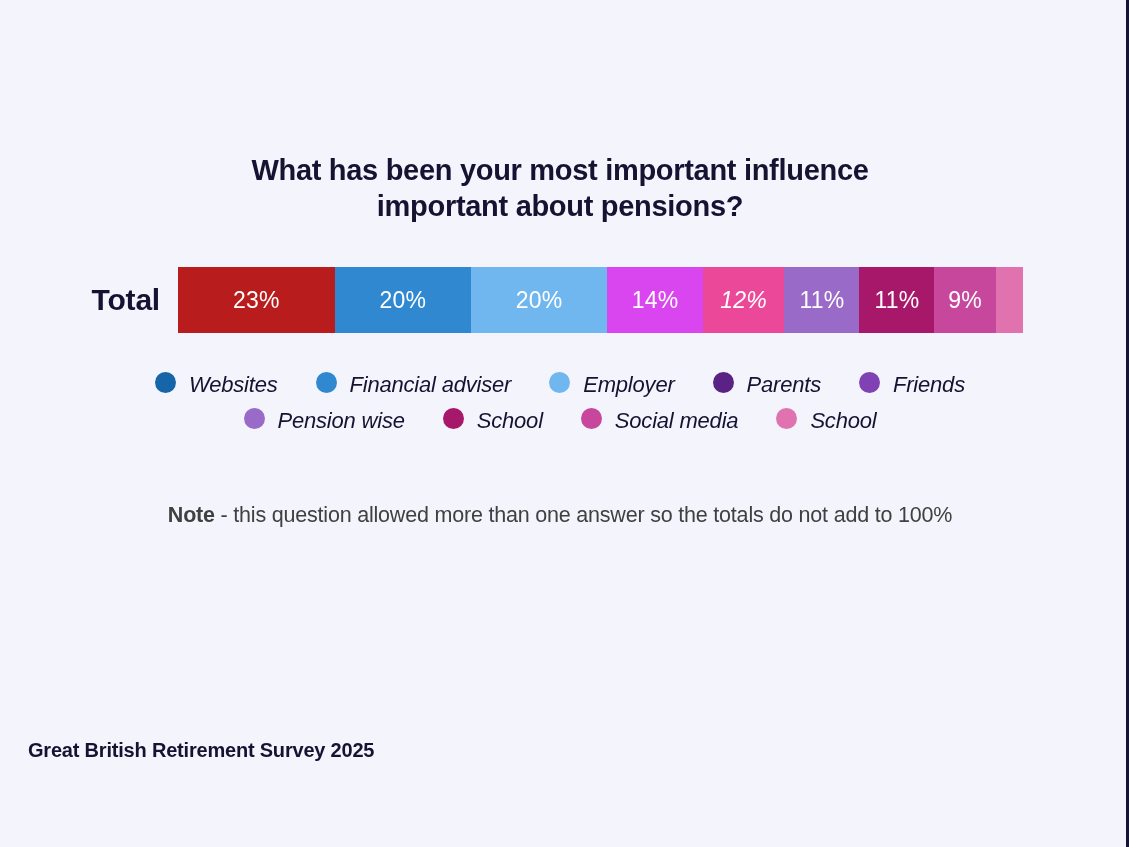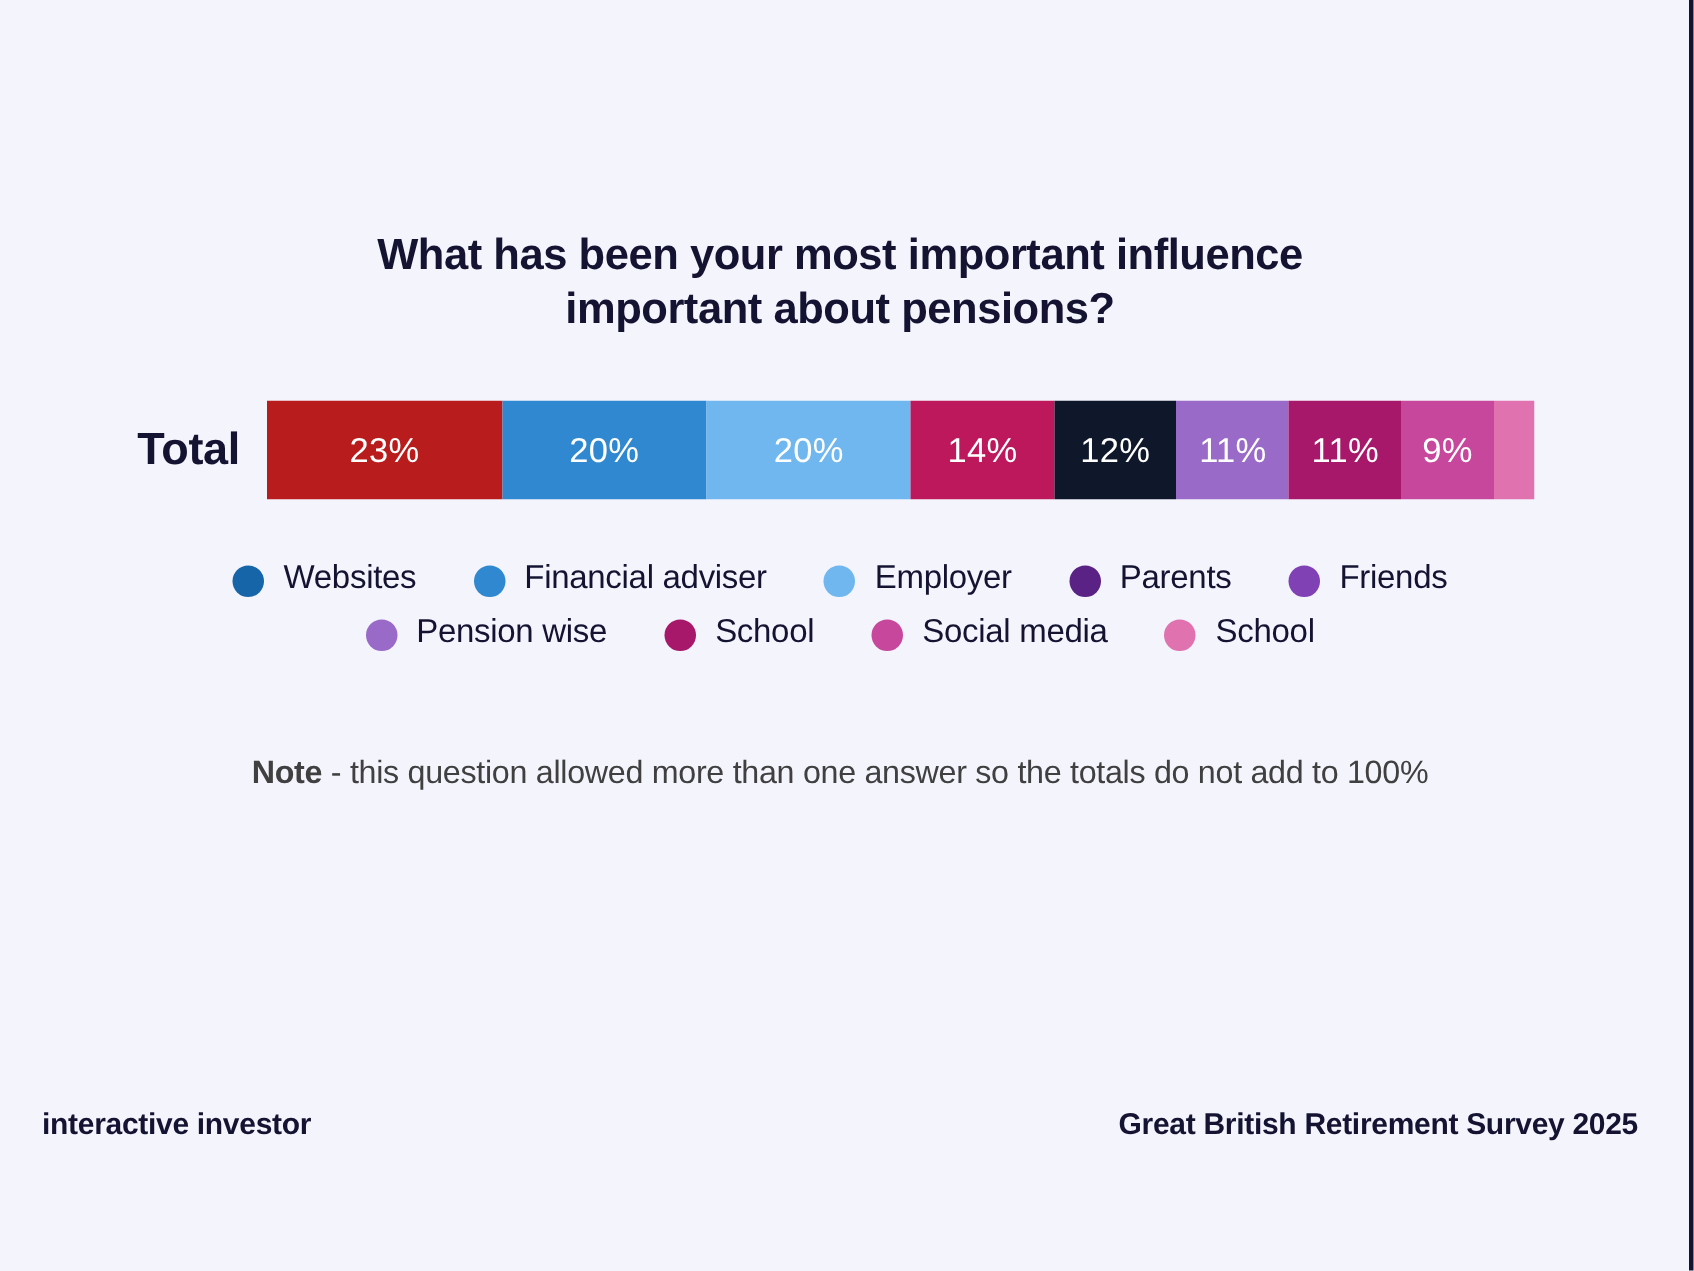--- a/index.html
+++ b/index.html
@@ -88,22 +88,23 @@
     width: 1120px;
   }
   .legend-row {
     display: flex;
     justify-content: center;
     align-items: center;
     margin-bottom: 10px;
   }
   .legend-item {
     display: flex;
-    align-items: flex-end;
+    align-items: flex-start;
     margin: 0 19px;
+    font-style: italic;
   }
   .legend-swatch {
     width: 21px;
     height: 21px;
     border-radius: 50%;
     flex: 0 0 auto;
   }
   .legend-label {
     margin-left: 13px;
     font-size: 22px;
@@ -168,24 +169,24 @@
     <div class="stacked-bar" id="stacked-bar">
         <div class="bar-seg" style="background: #b91c1c; flex: 0 0 18.5484%;">
           <span>23%</span>
         </div>
         <div class="bar-seg" style="background: rgb(48, 137, 208); flex: 0 0 16.129%;">
           <span>20%</span>
         </div>
         <div class="bar-seg" style="background: rgb(111, 183, 238); flex: 0 0 16.129%;">
           <span>20%</span>
         </div>
-        <div class="bar-seg" style="background: #be185d; flex: 0 0 11.2903%;">
+        <div class="bar-seg" style="background: #d946ef; flex: 0 0 11.2903%;">
           <span>14%</span>
         </div>
-        <div class="bar-seg" style="background: #0f172a; flex: 0 0 9.67742%;">
+        <div class="bar-seg" style="background: #ec4899; flex: 0 0 9.67742%; font-style: italic;">
           <span>12%</span>
         </div>
         <div class="bar-seg" style="background: rgb(154, 106, 200); flex: 0 0 8.87097%;">
           <span>11%</span>
         </div>
         <div class="bar-seg" style="background: rgb(168, 24, 106); flex: 0 0 8.87097%;">
           <span>11%</span>
         </div>
         <div class="bar-seg" style="background: rgb(199, 71, 156); flex: 0 0 7.25806%;">
           <span>9%</span>
@@ -235,17 +236,16 @@
           <span class="legend-label">School</span>
         </div>
       </div>
     </div>
 
   <div class="note">
     <b>Note</b><span> - this question allowed more than one answer so the totals do not add to 100%</span>
   </div>
 
   <div class="footer">
-    <div class="brand">interactive investor</div>
     <div class="survey-name">Great British Retirement Survey 2025</div>
   </div>
 
 </div>
 
 </body></html>

